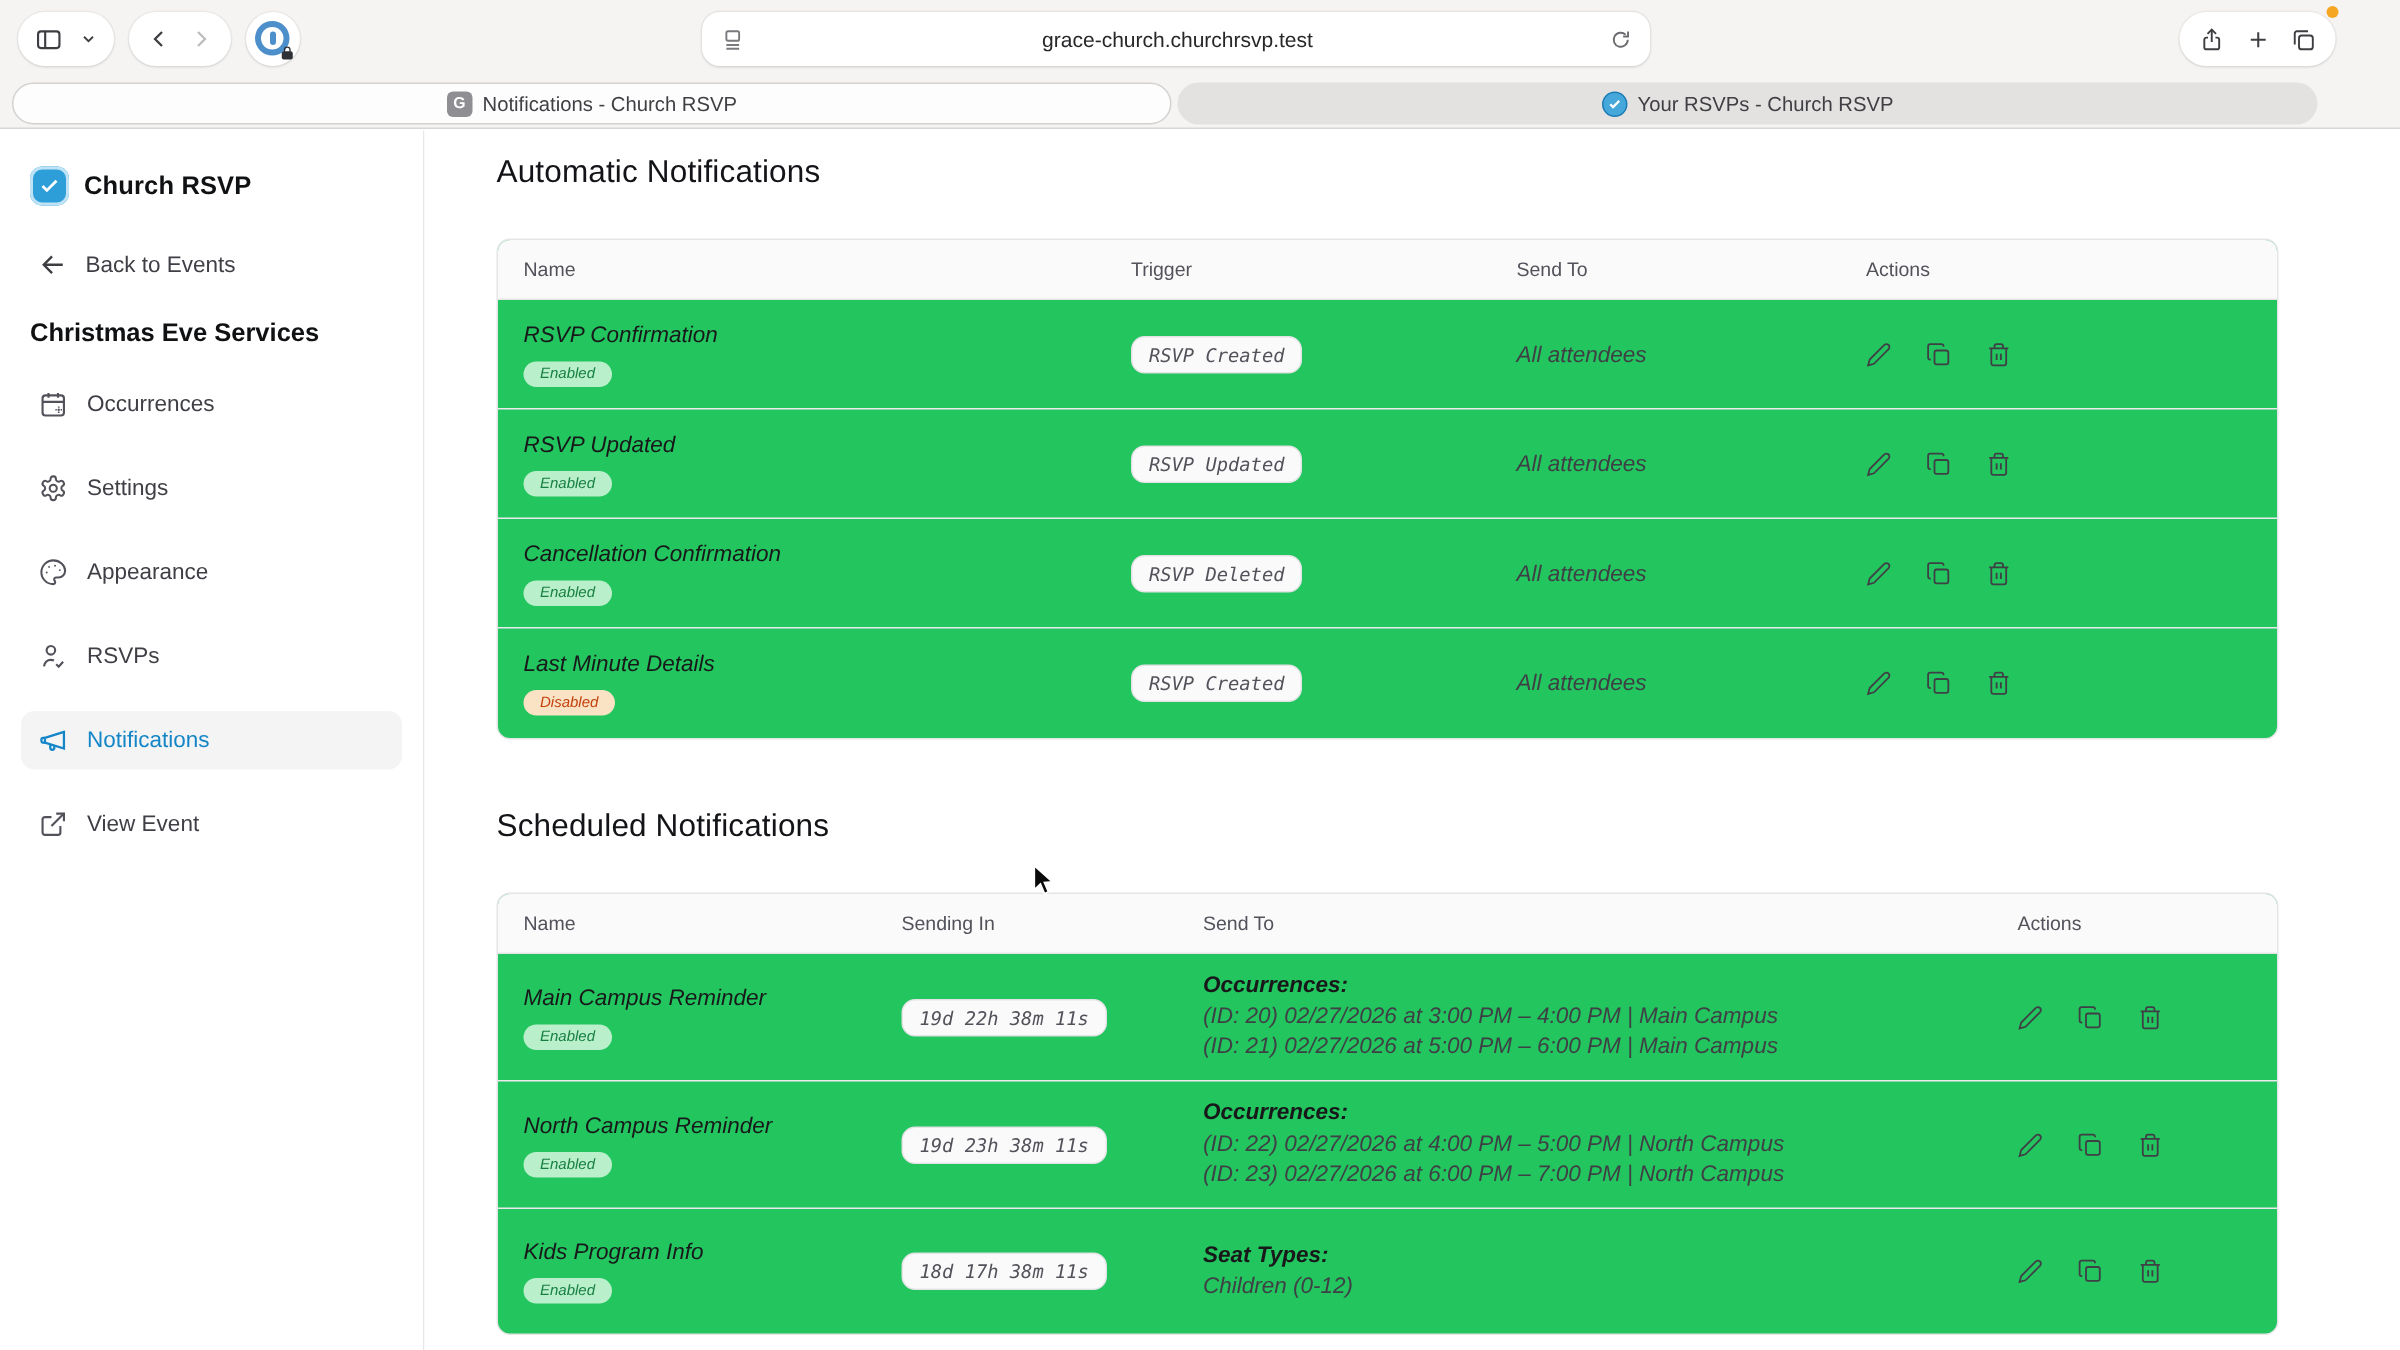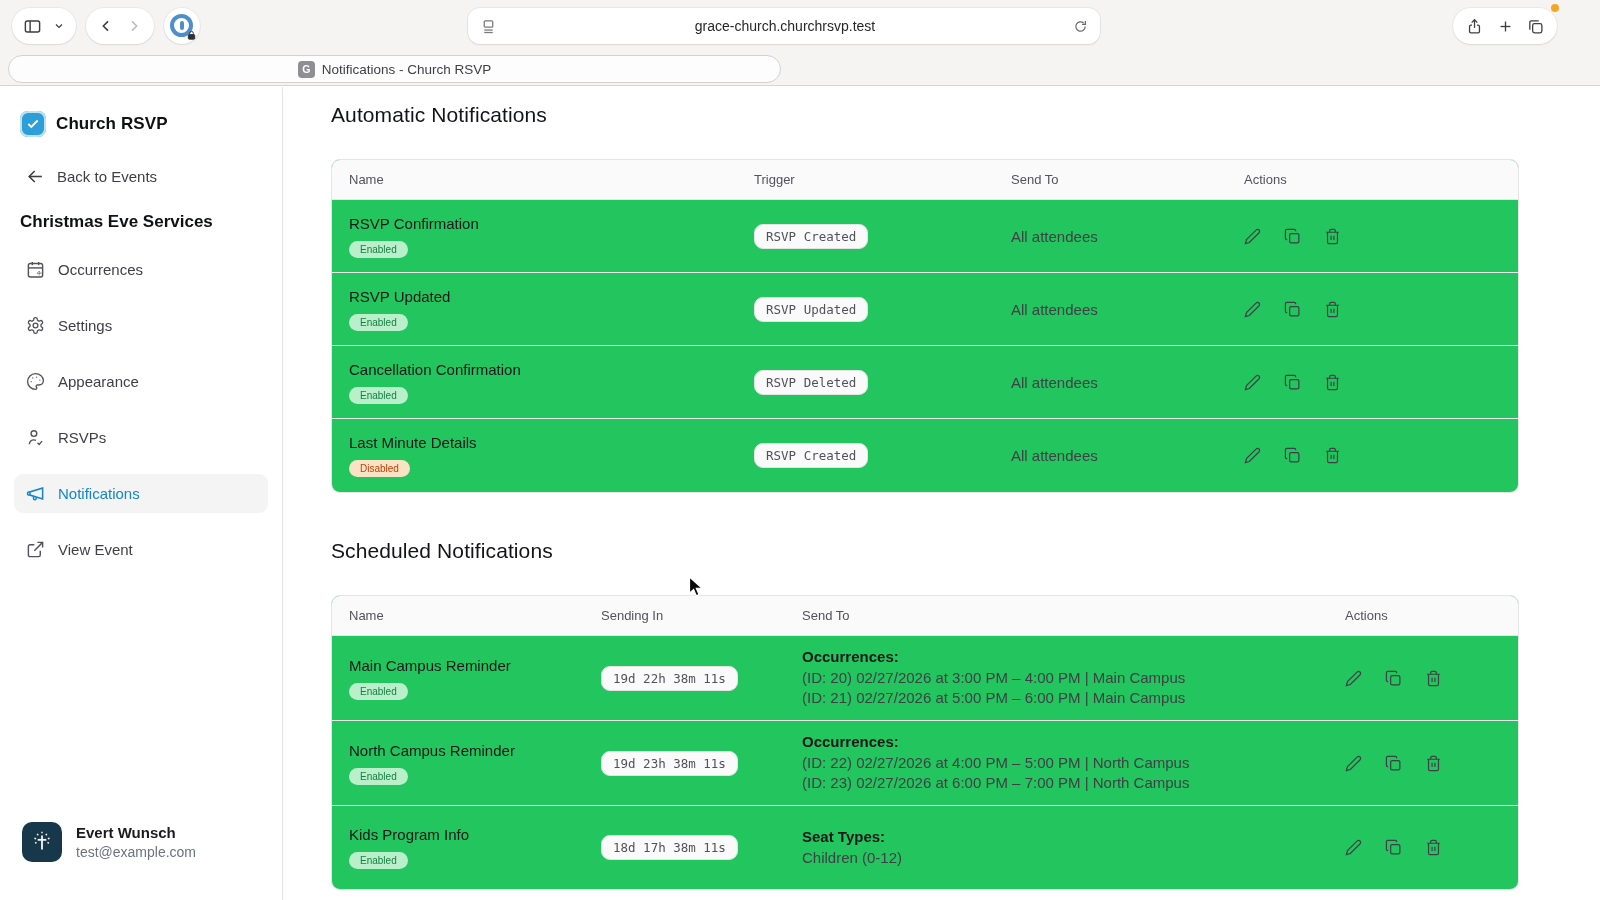--- a/index.html
+++ b/index.html
@@ -52,21 +52,21 @@
   .avatar { width:40px; height:40px; border-radius:10px; background:#16384a; display:flex; align-items:center; justify-content:center; color:#f1f5f7; }
   .user-name { font-size:15px; font-weight:bold; color:#1b1b1f; }
   .user-email { font-size:14px; color:#6b7280; margin-top:3px; }
 
   
   .main { position:relative; flex:1; background:#fff; padding:16px 0 0 48px; }
   .section-title { font-size:21px; font-weight:400; color:#131417; letter-spacing:.1px; }
   .tbl { width:1188px; border:1px solid #e5e5e8; border-radius:9px; margin-top:32px; overflow:hidden; background:#22c55e; }
   .tbl-head { display:grid; background:#fafafa; border-bottom:1px solid #e5e5e8; height:40px; align-items:center; font-size:13px; color:#52525b; }
   .tbl-head > div { padding-left:17px; }
-  .tbl-row { display:grid; align-items:center; border-bottom:1px solid #ebebee; }
+  .tbl-row { display:grid; align-items:center; border-bottom:1px solid #ebebee;font-style:italic; }
   .tbl-row:last-child { border-bottom:none; }
   .cols-auto { grid-template-columns:405px 257px 233px 1fr; }
   .cols-sched { grid-template-columns:252px 201px 543px 1fr; }
   .row-auto { min-height:73px; }
   .row-sched { min-height:83px; }
   .cell { padding:12px 0 12px 17px; }
   .nm { font-size:15px; font-weight:500; color:#18181b; }
   .badge { display:inline-block; margin-top:9px; font-size:10px; padding:3px 11px; border-radius:999px; }
   .badge-on { background:#b9efca; color:#178041; }
   .badge-off { background:#fae2c4; color:#c2410c; }
@@ -164,20 +164,28 @@
             </svg>
           </span>
       </div>
       <span class="rec-dot"></span>
     </div>
     <div class="tabbar">
       <div class="tab tab-active">
         <span class="fav-g">G</span>
         <span>Notifications - Church RSVP</span>
       </div>
+      <div class="tab tab-inactive">
+        <span class="fav-check">
+            <svg width="9" height="9" viewBox="0 0 24 24" fill="none" stroke="currentColor" stroke-width="4">
+              <polyline points="20 6 9 17 4 12"></polyline>
+            </svg>
+          </span>
+        <span>Your RSVPs - Church RSVP</span>
+      </div>
     </div>
   </div>
 
   <div class="app">
 
     <aside class="sidebar">
       <div class="logo-row">
         <span class="logo-mark">
             <svg width="14" height="14" viewBox="0 0 24 24" fill="none" stroke="currentColor" stroke-width="3.2">
               <polyline points="20 6 9 17 4 12"></polyline>
@@ -261,41 +269,20 @@
               <svg width="19" height="19" viewBox="0 0 24 24" fill="none" stroke="currentColor" stroke-width="1.8">
                 <path d="M18 13.5V19a2 2 0 0 1-2 2H5a2 2 0 0 1-2-2V8a2 2 0 0 1 2-2h5.5"></path>
                 <polyline points="14.5 3 21 3 21 9.5"></polyline>
                 <line x1="10.5" y1="13.5" x2="21" y2="3"></line>
               </svg>
             </span>
           <span>View Event</span>
         </div>
       </nav>
 
-      <div class="user-box">
-        <span class="avatar">
-            <svg width="26" height="26" viewBox="0 0 24 24" fill="none" stroke="currentColor" stroke-width="1.7">
-              <line x1="12" y1="6" x2="12" y2="19"></line>
-              <line x1="8" y1="10" x2="16" y2="10"></line>
-              <g stroke-width="1.3">
-                <line x1="12" y1="2.5" x2="12" y2="4"></line>
-                <line x1="7.5" y1="4.5" x2="8.5" y2="5.8"></line>
-                <line x1="16.5" y1="4.5" x2="15.5" y2="5.8"></line>
-                <line x1="5" y1="8.5" x2="6.6" y2="9"></line>
-                <line x1="19" y1="8.5" x2="17.4" y2="9"></line>
-                <line x1="5.5" y1="13" x2="7" y2="12.5"></line>
-                <line x1="18.5" y1="13" x2="17" y2="12.5"></line>
-              </g>
-            </svg>
-          </span>
-        <span>
-          <div class="user-name">Evert Wunsch</div>
-          <div class="user-email">test@example.com</div>
-        </span>
-      </div>
     </aside>
 
     <main class="main">
 
       <h1 class="section-title">Automatic Notifications</h1>
 
       <div class="tbl">
         <div class="tbl-head cols-auto">
           <div>Name</div>
           <div>Trigger</div>

